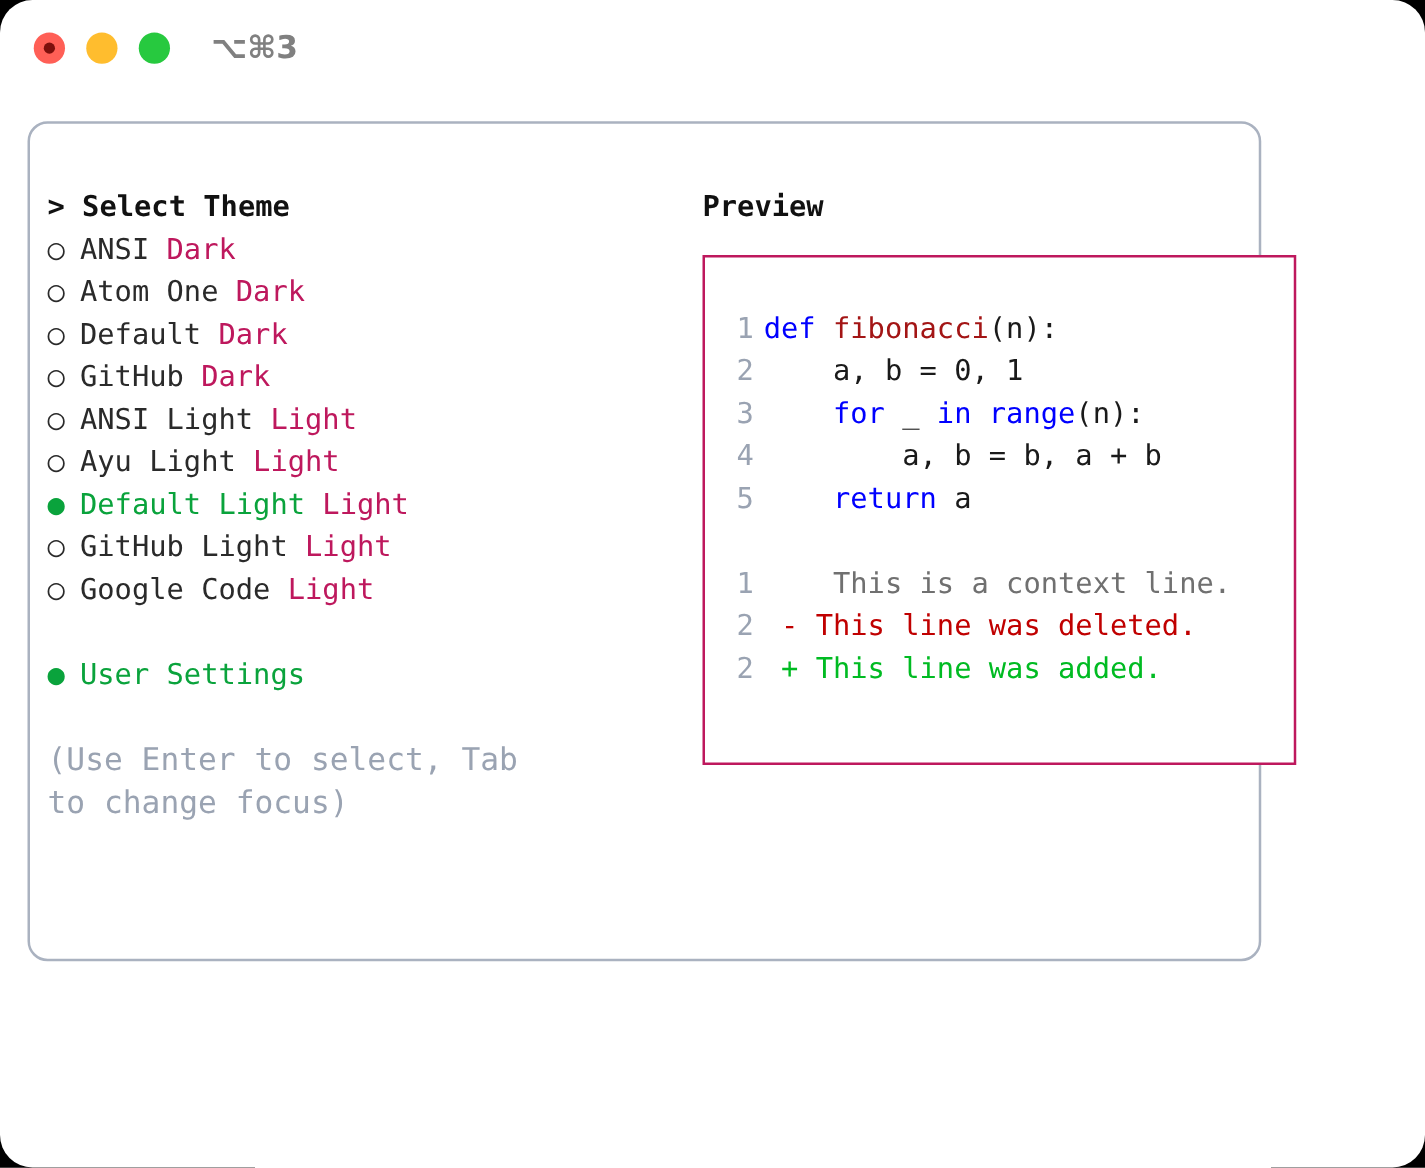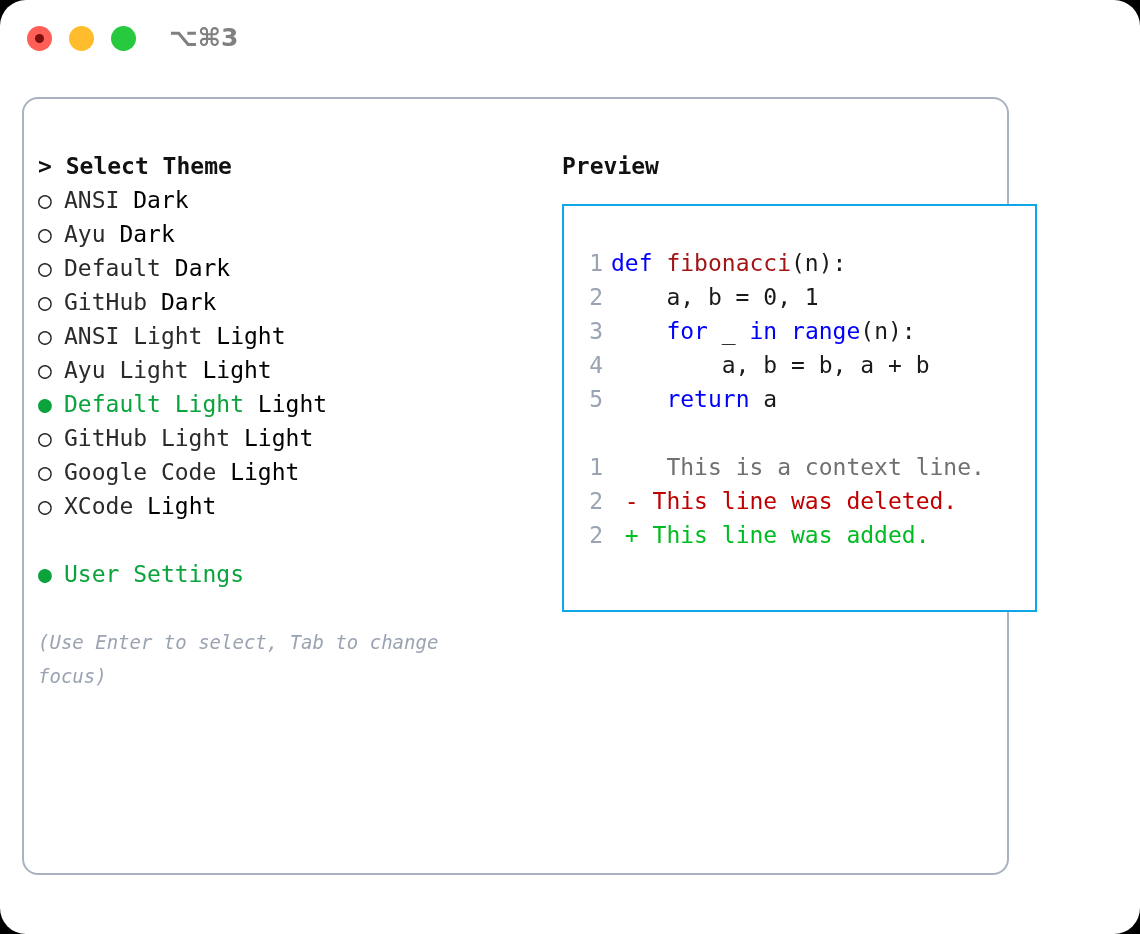--- a/index.html
+++ b/index.html
@@ -64,21 +64,21 @@
     color: #808080;
     letter-spacing: 0px;
     white-space: pre;
   }
 
   
   .panel {
     position: absolute;
     left: 22px; top: 97px;
     width: 987px;
-    height: 778px;
+    height: 672px;
     border: 2px solid #aab2c0;
     border-radius: 16px;
     background: #ffffff;
     box-sizing: border-box;
   }
 
   
   .left-col {
     position: absolute;
     left: 14px;
@@ -95,35 +95,34 @@
   .row .marker {
     display: inline-block;
     width: 26px;
     color: #2a2a2a;
   }
   .section-header {
     font-weight: bold;
     color: #111111;
   }
   .tag {
-    color: #000000;
+    color: #be185d;
   }
   .row.selected .label { color: #0aa33c; }
   .row.selected .marker { color: #0aa33c; }
 
   .spacer-row { height: 34px; }
 
   .hint {
     margin-top: 34px;
-    font-size: 19px;
+    font-size: 25px;
     line-height: 34px;
     color: #9aa3b2;
     width: 410px;
     white-space: normal;
-    font-style: italic;
   }
 
   
   .right-col {
     position: absolute;
     left: 502px;
     top: 50px;
     width: 500px;
     margin-left: 36px;
   }
@@ -131,21 +130,21 @@
     font-size: 23px;
     line-height: 34px;
     font-weight: bold;
     color: #111111;
     white-space: pre;
   }
   .preview-box {
     margin-top: 21px;
     width: 475px;
     height: 408px;
-    border: 2px solid #0ea5e9;
+    border: 2px solid #be185d;
     background: #ffffff;
     box-sizing: border-box;
     position: relative;
   }
   .code {
     position: absolute;
     left: 13px;
     top: 40px;
     font-size: 23px;
     line-height: 34px;
@@ -181,29 +180,28 @@
   </div>
 
   <div class="panel">
 
     <div class="left-col">
 
       <div class="row section-header">&gt; Select Theme</div>
 
       <div id="theme-list">
           <div class="row"><span class="marker">○</span><span class="label">ANSI</span><span class="tag"> Dark</span></div>
-          <div class="row"><span class="marker">○</span><span class="label">Ayu</span><span class="tag"> Dark</span></div>
+          <div class="row"><span class="marker">○</span><span class="label">Atom One</span><span class="tag"> Dark</span></div>
           <div class="row"><span class="marker">○</span><span class="label">Default</span><span class="tag"> Dark</span></div>
           <div class="row"><span class="marker">○</span><span class="label">GitHub</span><span class="tag"> Dark</span></div>
           <div class="row"><span class="marker">○</span><span class="label">ANSI Light</span><span class="tag"> Light</span></div>
           <div class="row"><span class="marker">○</span><span class="label">Ayu Light</span><span class="tag"> Light</span></div>
           <div class="row selected"><span class="marker">●</span><span class="label">Default Light</span><span class="tag"> Light</span></div>
           <div class="row"><span class="marker">○</span><span class="label">GitHub Light</span><span class="tag"> Light</span></div>
           <div class="row"><span class="marker">○</span><span class="label">Google Code</span><span class="tag"> Light</span></div>
-          <div class="row"><span class="marker">○</span><span class="label">XCode</span><span class="tag"> Light</span></div>
         </div>
 
       <div class="spacer-row"></div>
 
 
       <div id="apply-list">
           <div class="row selected"><span class="marker">●</span><span class="label">User Settings</span></div>
         </div>
 
       <div class="hint">(Use Enter to select, Tab to change focus)</div>

